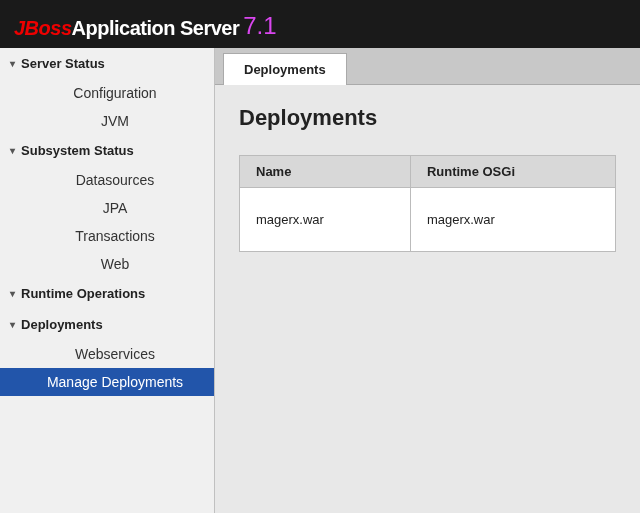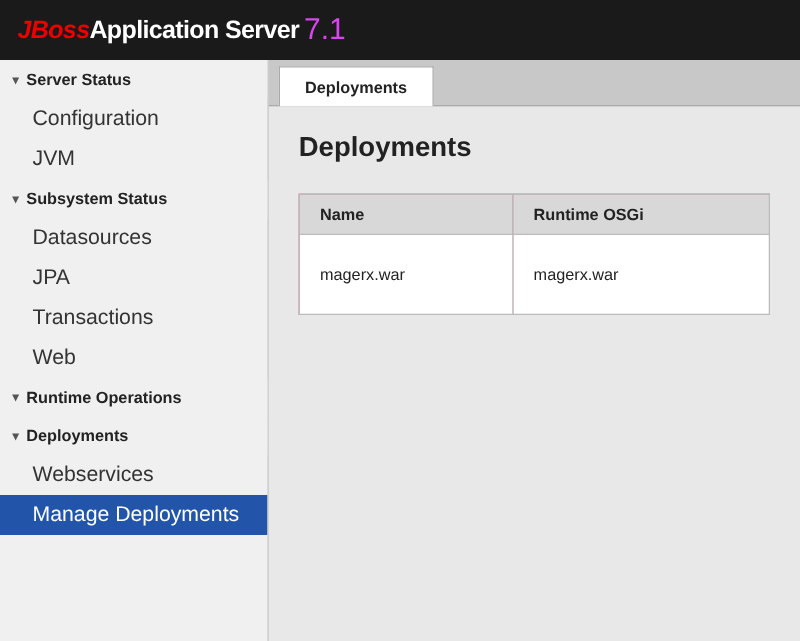--- a/index.html
+++ b/index.html
@@ -11,21 +11,21 @@
       height: 513px;
       overflow: hidden;
     }
 
     
     #header {
       background: #1a1a1a;
       color: white;
       padding: 8px 14px;
       display: flex;
-      align-items: center;
+      align-items: flex-end;
       height: 48px;
     }
     #header .brand-jboss {
       font-size: 20px;
       font-weight: bold;
       color: #e00;
       font-style: italic;
       letter-spacing: -0.5px;
     }
     #header .brand-rest {
@@ -69,21 +69,22 @@
     .sidebar-section-header .chevron {
       font-size: 10px;
       margin-right: 6px;
       color: #555;
     }
 
     .sidebar-item {
       padding: 6px 10px 6px 26px;
       color: #333;
       cursor: pointer;
-      font-size: 17px;
+      font-size: 14px;
+      text-align: center;
     }
     .sidebar-item.active {
       background: #2255aa;
       color: white;
     }
 
     
     #main {
       flex: 1;
       background: #e8e8e8;
@@ -123,21 +124,21 @@
       font-weight: bold;
       color: #222;
       margin-bottom: 24px;
       font-family: Arial, sans-serif;
     }
 
     
     .deployments-table {
       width: 100%;
       border-collapse: collapse;
-      background: #be185d;
+      background: #84cc16;
     }
     .deployments-table th {
       text-align: left;
       padding: 8px 16px;
       background: #d8d8d8;
       border: 1px solid #bbb;
       font-weight: bold;
       font-size: 13px;
       color: #222;
     }

